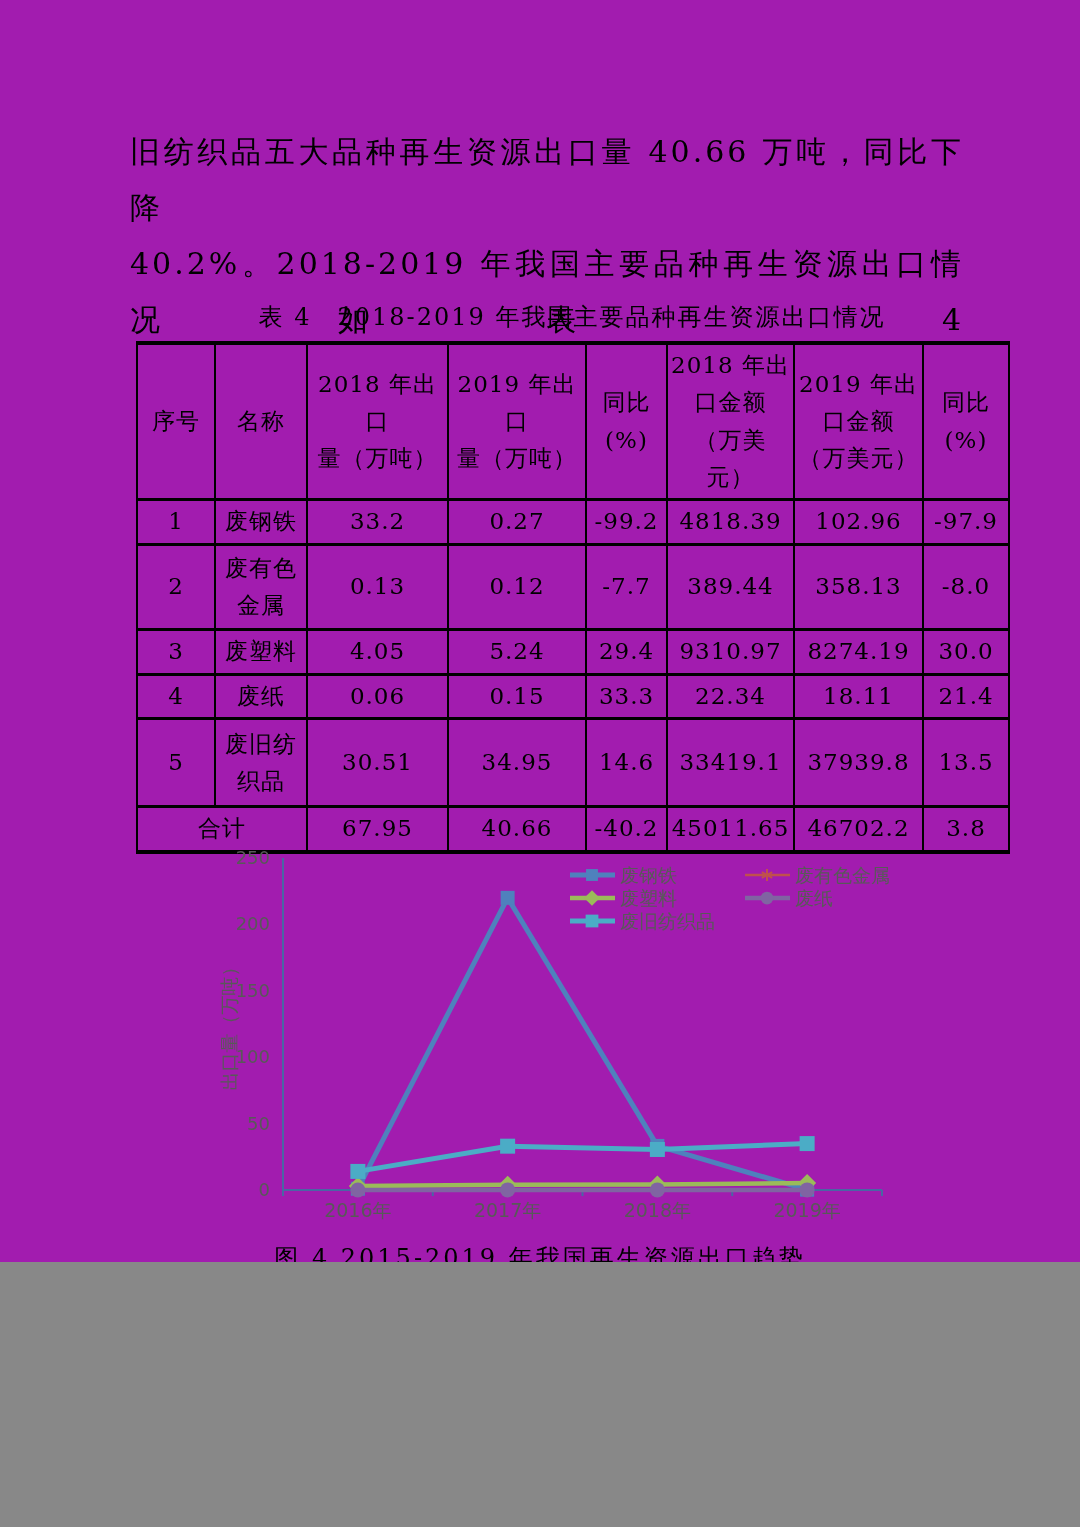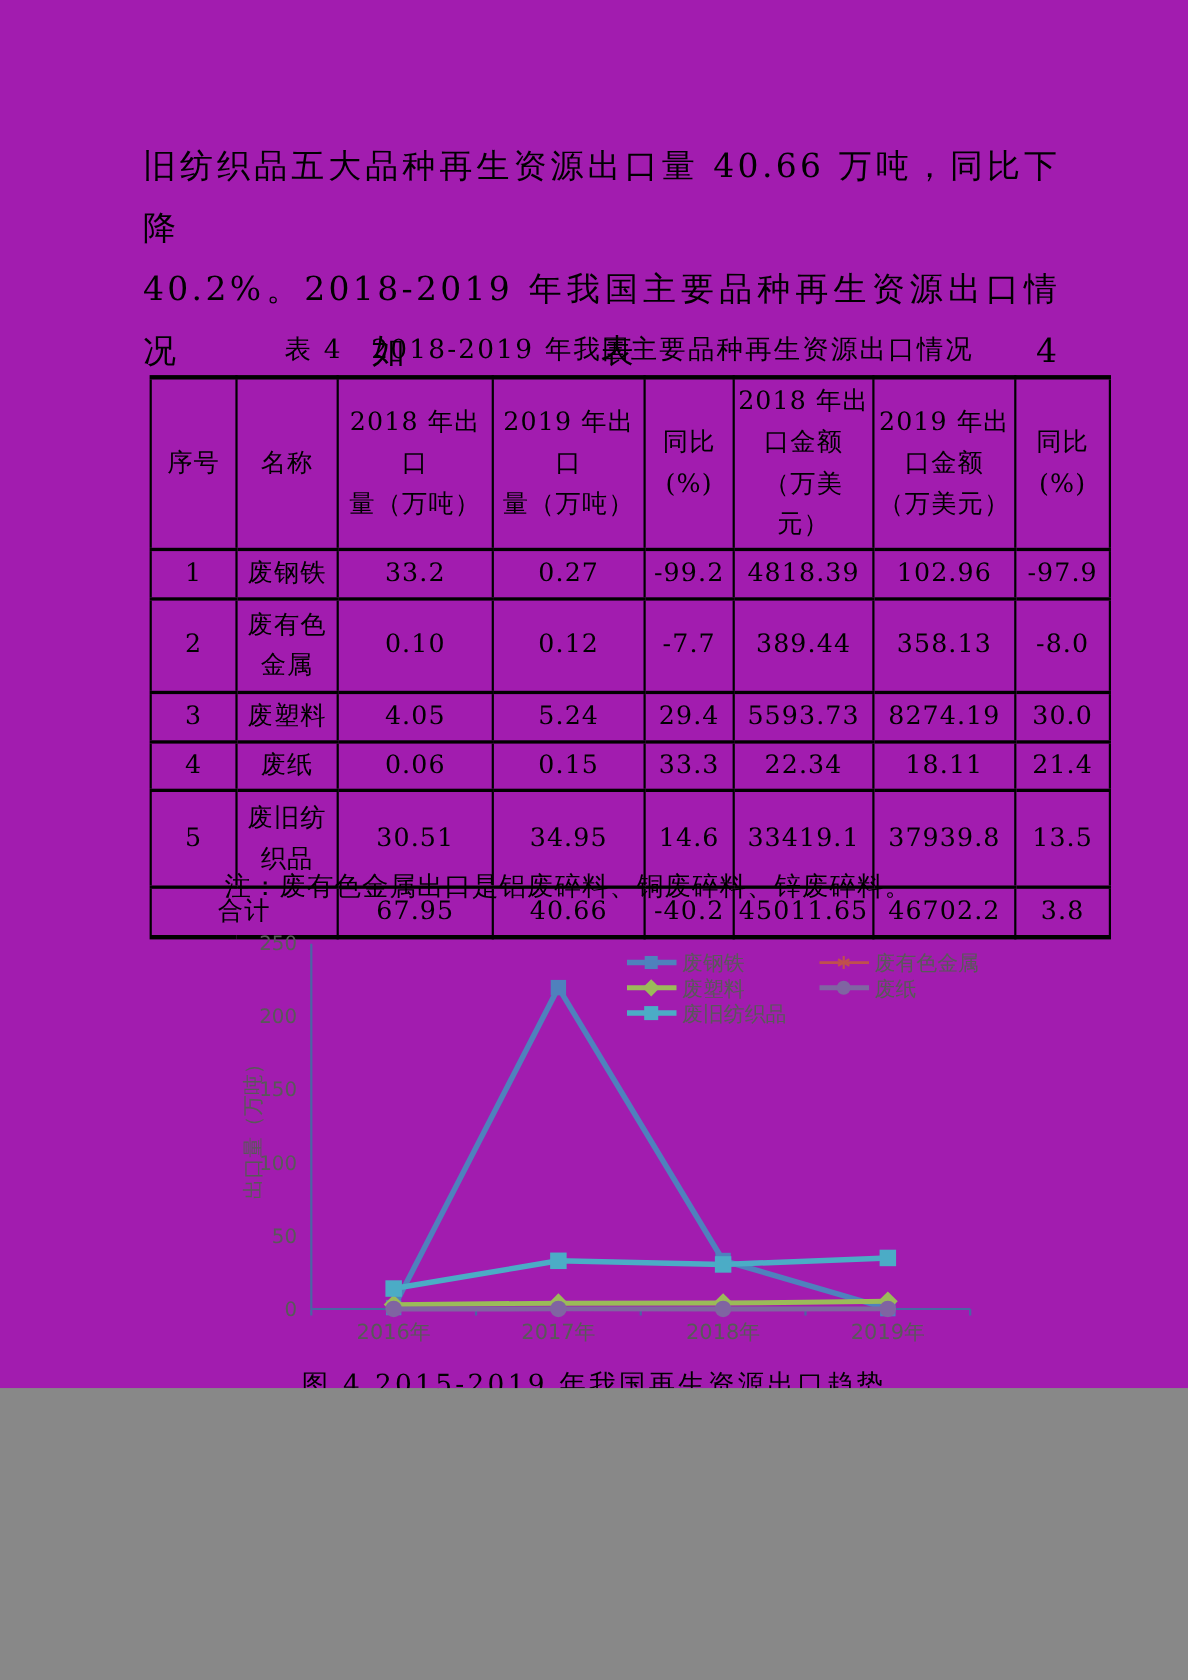--- a/index.html
+++ b/index.html
@@ -91,34 +91,34 @@
           <td>33.2</td>
           <td>0.27</td>
           <td>-99.2</td>
           <td>4818.39</td>
           <td>102.96</td>
           <td>-97.9</td>
         </tr>
         <tr style="height: 85px;">
           <td>2</td>
           <td>废有色金属</td>
-          <td>0.10</td>
+          <td>0.13</td>
           <td>0.12</td>
           <td>-7.7</td>
           <td>389.44</td>
           <td>358.13</td>
           <td>-8.0</td>
         </tr>
         <tr style="height: 45px;">
           <td>3</td>
           <td>废塑料</td>
           <td>4.05</td>
           <td>5.24</td>
           <td>29.4</td>
-          <td>5593.73</td>
+          <td>9310.97</td>
           <td>8274.19</td>
           <td>30.0</td>
         </tr>
         <tr style="height: 44px;">
           <td>4</td>
           <td>废纸</td>
           <td>0.06</td>
           <td>0.15</td>
           <td>33.3</td>
           <td>22.34</td>
@@ -140,21 +140,20 @@
           <td>67.95</td>
           <td>40.66</td>
           <td>-40.2</td>
           <td>45011.65</td>
           <td>46702.2</td>
           <td>3.8</td>
         </tr>
       </tbody>
   </table>
 
-  <div class="note">注：废有色金属出口是铝废碎料、铜废碎料、锌废碎料。</div>
 
   <div class="chart">
     <svg id="chart-svg" width="680" height="400" viewBox="0 0 680 400">
         <line x1="63" y1="13" x2="63" y2="345" stroke="#4a66a4" stroke-width="2"></line>
         <line x1="63" y1="345" x2="662" y2="345" stroke="#4a66a4" stroke-width="2"></line>
         <line x1="63" y1="345" x2="63" y2="351" stroke="#4a66a4" stroke-width="2"></line>
         <line x1="212.75" y1="345" x2="212.75" y2="351" stroke="#4a66a4" stroke-width="2"></line>
         <line x1="362.5" y1="345" x2="362.5" y2="351" stroke="#4a66a4" stroke-width="2"></line>
         <line x1="512.25" y1="345" x2="512.25" y2="351" stroke="#4a66a4" stroke-width="2"></line>
         <line x1="662" y1="345" x2="662" y2="351" stroke="#4a66a4" stroke-width="2"></line>

